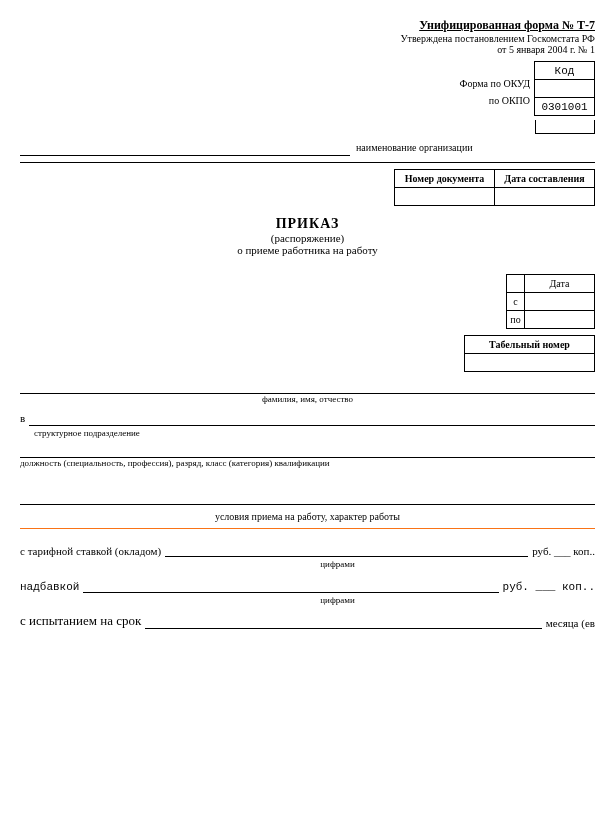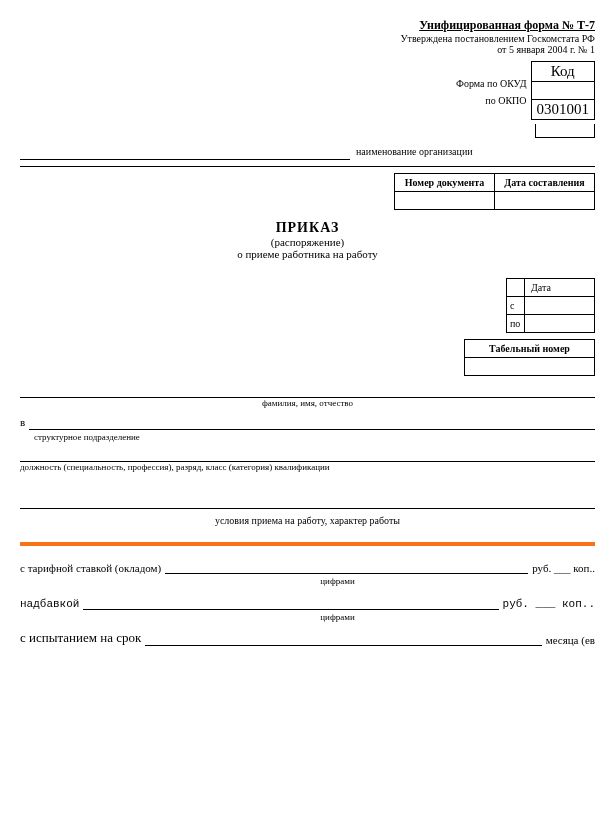--- a/index.html
+++ b/index.html
@@ -33,21 +33,22 @@
     }
     .okud-labels {
       text-align: right;
       font-size: 10px;
       line-height: 1.7;
       padding-right: 4px;
       padding-top: 14px;
     }
     .okud-table {
       border-collapse: collapse;
-      font-size: 15px;
+      font-size: 11px;
+      font-family: Liberation Mono, monospace;
     }
     .okud-table td {
       border: 1px solid #000;
       padding: 1px 5px;
       text-align: center;
       min-width: 60px;
       height: 18px;
     }
     .okud-table .kod-header {
       border: 1px solid #000;
@@ -133,20 +134,21 @@
       padding-right: 8px;
       padding-top: 16px;
     }
     .date-table {
       border-collapse: collapse;
       font-size: 10px;
     }
     .date-table td, .date-table th {
       border: 1px solid #000;
       padding: 1px 6px;
+      text-align: center;
       min-width: 70px;
       height: 18px;
     }
     .date-table .label-col {
       min-width: 18px;
       padding: 1px 3px;
     }
     .tabel-block {
       display: flex;
       justify-content: flex-end;
@@ -210,22 +212,22 @@
       height: 18px;
     }
     .dolgnost-label {
       font-size: 9px;
     }
     .empty-area {
       height: 28px;
     }
     .usloviya-block {
       border-top: 1px solid #000;
-      border-bottom: 4px solid #f97316;
-      padding: 6px 0 16px 0;
+      border-bottom: 1px solid #f97316;
+      padding: 6px 0 6px 0;
       margin: 8px 0 8px 0;
     }
     .usloviya-label {
       text-align: center;
       font-size: 10px;
     }
     .stavka-block {
       margin-top: 10px;
     }
     .stavka-row {

